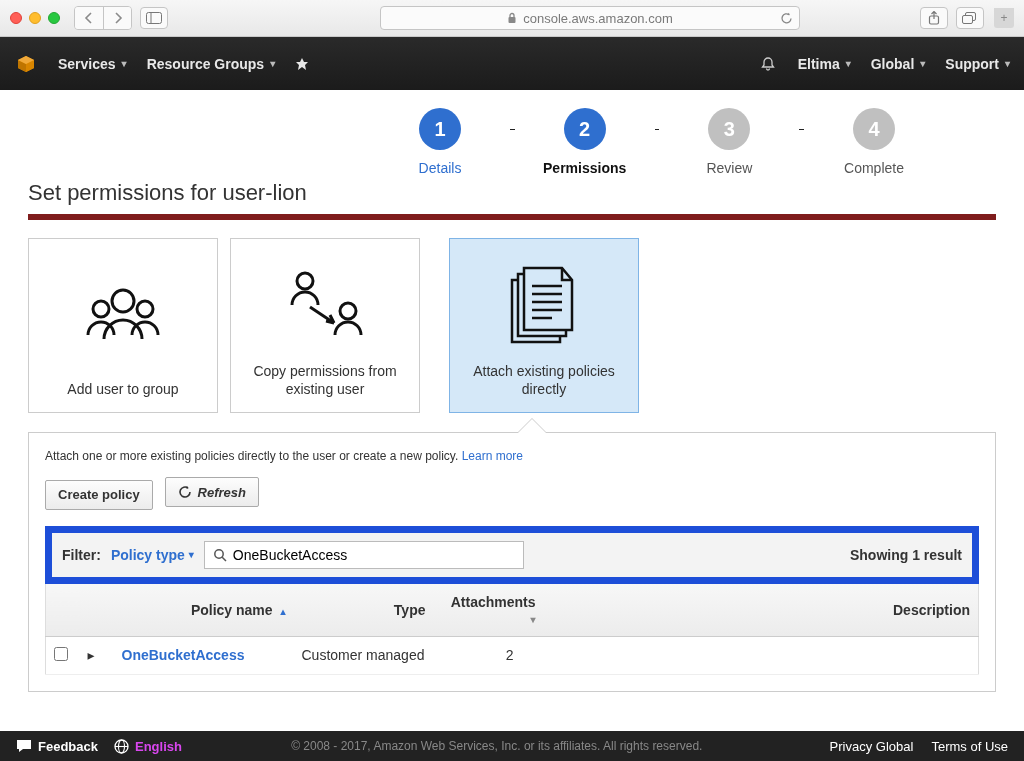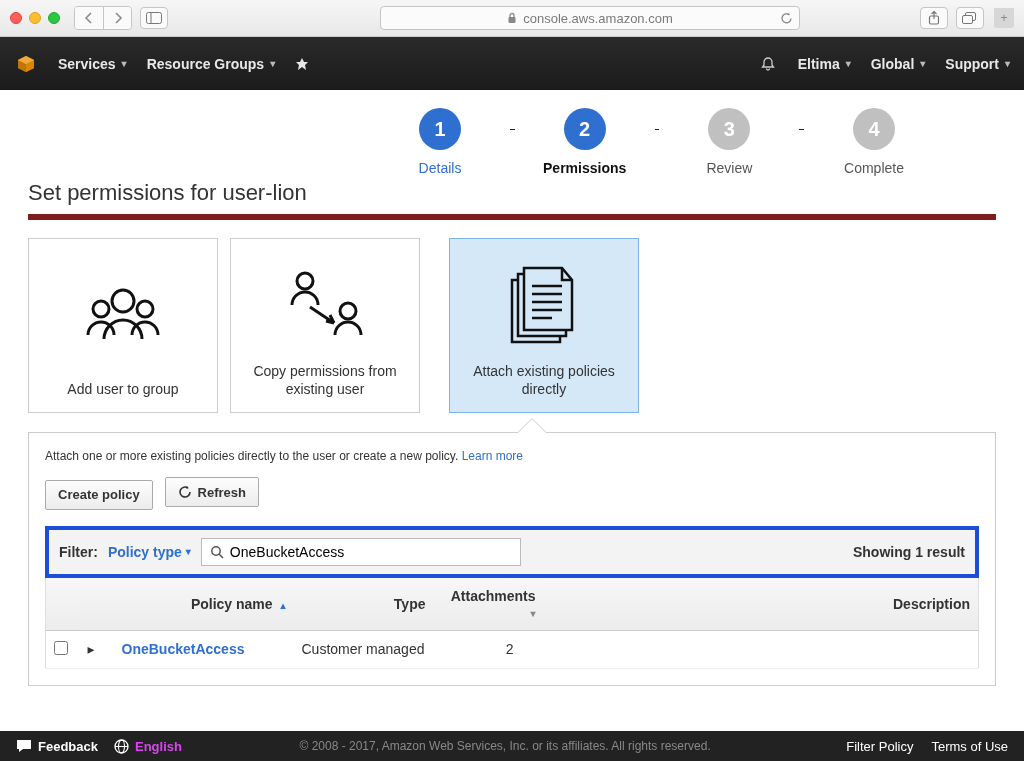--- a/index.html
+++ b/index.html
@@ -80,23 +80,23 @@
   .option-card.selected { background:#d5e8f8; border:1px solid #7fb4e6;margin-left:17px;}
 
   .panel-arrow-wrap { display:flex; justify-content:center; margin-top:-1px; position:relative; height:20px;}
   .panel-arrow { width:0; height:0; border-left:14px solid transparent; border-right:14px solid transparent; border-bottom:14px solid #fff; position:absolute; top:7px; left:490px; z-index:2;}
   .panel-arrow-border { width:0; height:0; border-left:15px solid transparent; border-right:15px solid transparent; border-bottom:15px solid #ccc; position:absolute; top:6px; left:489px;}
 
   .panel { border:1px solid #ccc; padding:16px;}
   .panel .intro { font-size:12px; color:#333; margin-bottom:14px;}
   .panel .intro a { color:#2f6fcf; text-decoration:none;}
   .btn { display:inline-flex; align-items:center; gap:6px; height:30px; padding:0 12px; border:1px solid #aaa; background:linear-gradient(#fdfdfd,#ececec); color:#333; font-weight:600; font-size:13px; border-radius:2px; cursor:pointer;}
-  .btn + .btn { margin-left:8px;}
-
-  .filter-bar { margin-top:16px; background:#f3f3f3; border:4px solid #1d4ed8; padding:8px 10px; display:flex; align-items:center; gap:10px;}
+  .btn + .btn { margin-left:8px;font-style:italic;}
+
+  .filter-bar { margin-top:16px; background:#f3f3f3; border:7px solid #1d4ed8; padding:8px 10px; display:flex; align-items:center; gap:10px;}
   .filter-label { font-weight:700; color:#333;}
   .filter-type { color:#2f6fcf; font-weight:700; display:flex; align-items:center; gap:4px; cursor:pointer;}
   .search-box { display:flex; align-items:center; border:1px solid #bbb; background:#fff; height:28px; padding:0 8px; width:320px; gap:6px;}
   .search-box input { border:none; outline:none; font-size:14px; flex:1;}
   .result-count { margin-left:auto; font-weight:700; color:#333;}
 
   table.policies { width:100%; border-collapse:collapse; border:1px solid #ddd; border-top:none;}
   table.policies th { text-align:right; font-weight:700; color:#333; font-size:14px; padding:10px 8px; background:linear-gradient(#f7f7f7,#ececec); border-bottom:1px solid #ccc;}
   table.policies td { padding:10px 8px; font-size:14px; color:#333; border-bottom:1px solid #eee;}
   .sort-caret { color:#2f6fcf; font-size:10px; margin-left:4px;}
@@ -379,15 +379,15 @@
     <span>
       <svg width="15" height="15" viewBox="0 0 15 15">
           <circle cx="7.5" cy="7.5" r="6.5" fill="none" stroke="#fff" stroke-width="1.3"></circle>
           <ellipse cx="7.5" cy="7.5" rx="3" ry="6.5" fill="none" stroke="#fff" stroke-width="1.1"></ellipse>
           <line x1="1" y1="7.5" x2="14" y2="7.5" stroke="#fff" stroke-width="1.1"></line>
         </svg>
     </span>
     <span>English</span>
   </div>
   <div class="copy">© 2008 - 2017, Amazon Web Services, Inc. or its affiliates. All rights reserved.</div>
-  <a href="#" class="flink">Filter Policy</a>
+  <a href="#" class="flink">Privacy Global</a>
   <a href="#" class="flink">Terms of Use</a>
 </div>
 
 </body></html>

